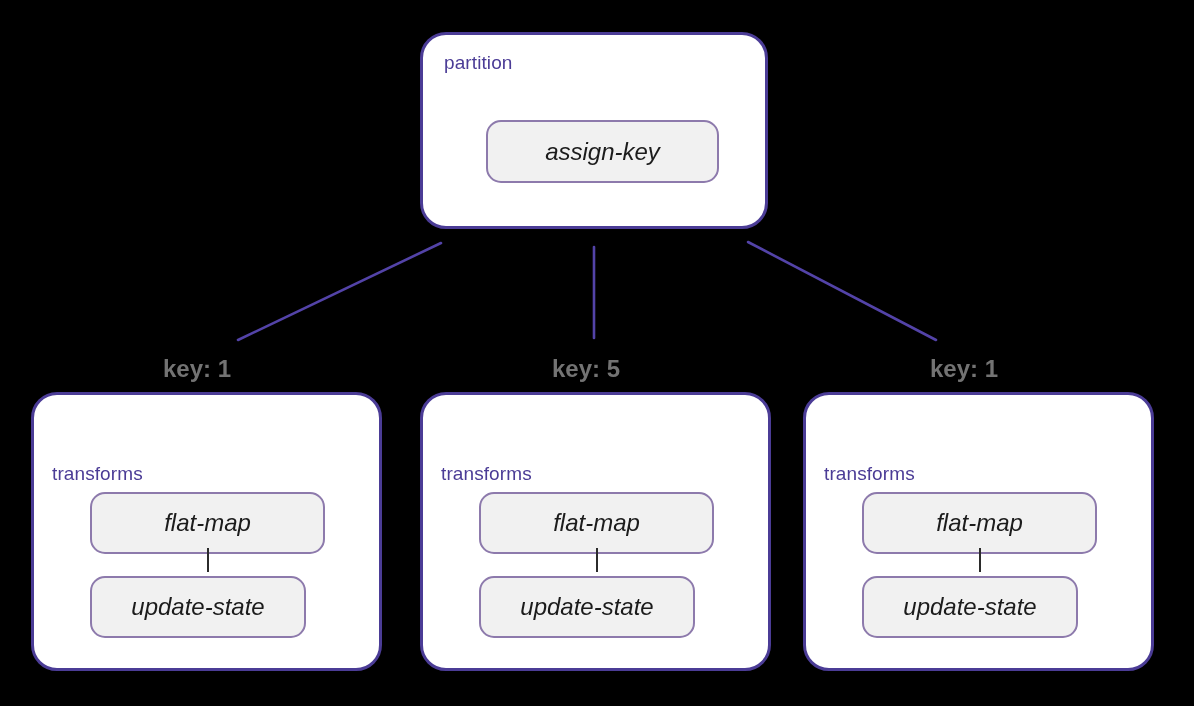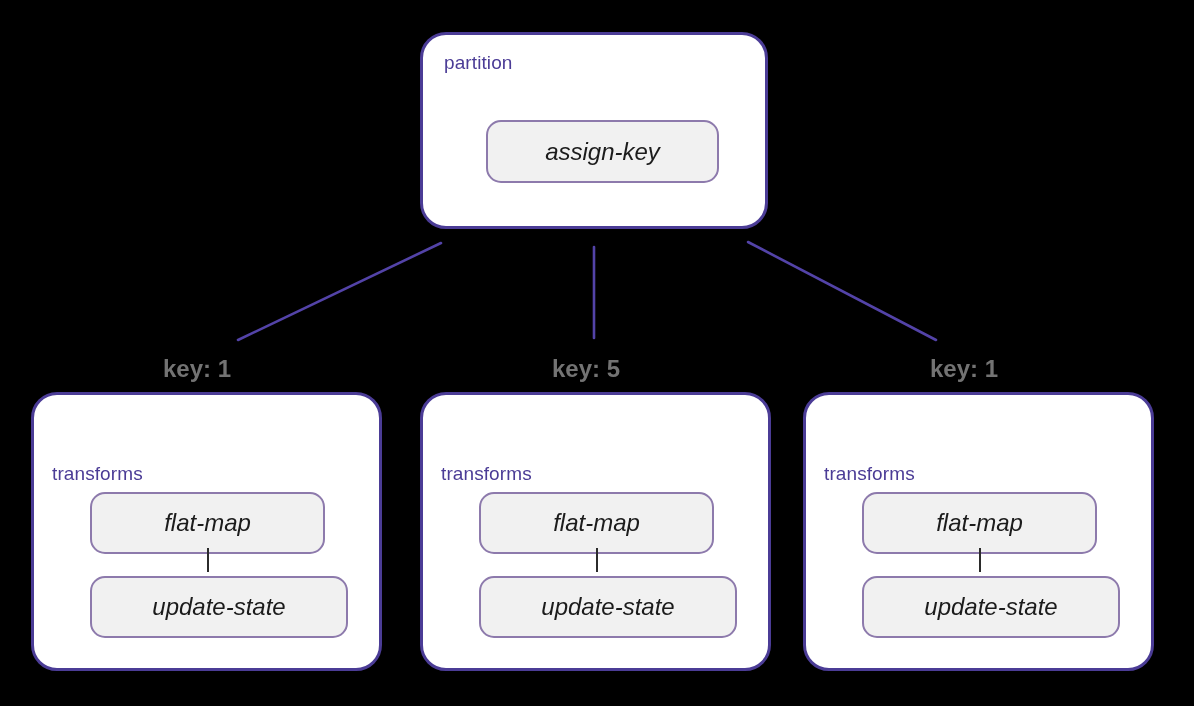--- a/index.html
+++ b/index.html
@@ -86,21 +86,21 @@
   #transforms-box-1 { left: 31px;  top: 392px; width: 351px; height: 279px; }
   #transforms-box-2 { left: 420px; top: 392px; width: 351px; height: 279px; }
   #transforms-box-3 { left: 803px; top: 392px; width: 351px; height: 279px; }
 
   .t-title   { top: 420px; margin-top: 44px; }
   #transforms-title-1 { left: 52px; }
   #transforms-title-2 { left: 441px; }
   #transforms-title-3 { left: 824px; }
 
   .node-flatmap { top: 492px; width: 235px; height: 62px; }
-  .node-update  { top: 576px; width: 258px; height: 62px; }
+  .node-update  { top: 576px; width: 216px; height: 62px; }
   #flatmap-1 { left: 90px; }  #update-1 { left: 90px; }
   #flatmap-2 { left: 479px; } #update-2 { left: 479px; }
   #flatmap-3 { left: 862px; } #update-3 { left: 862px; }
 
   .link-col { top: 548px; height: 24px; }
   #inner-link-1 { left: 207px; }
   #inner-link-2 { left: 596px; }
   #inner-link-3 { left: 979px; }
 
   .key-row { top: 357px; }

